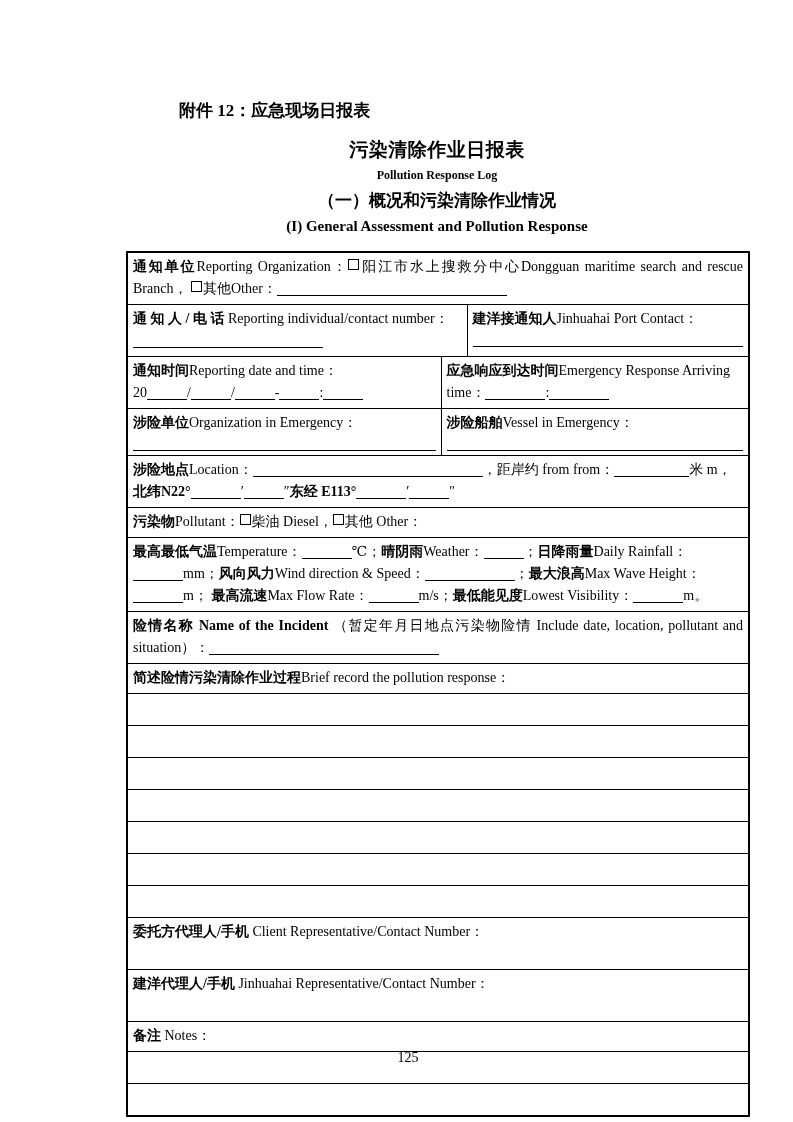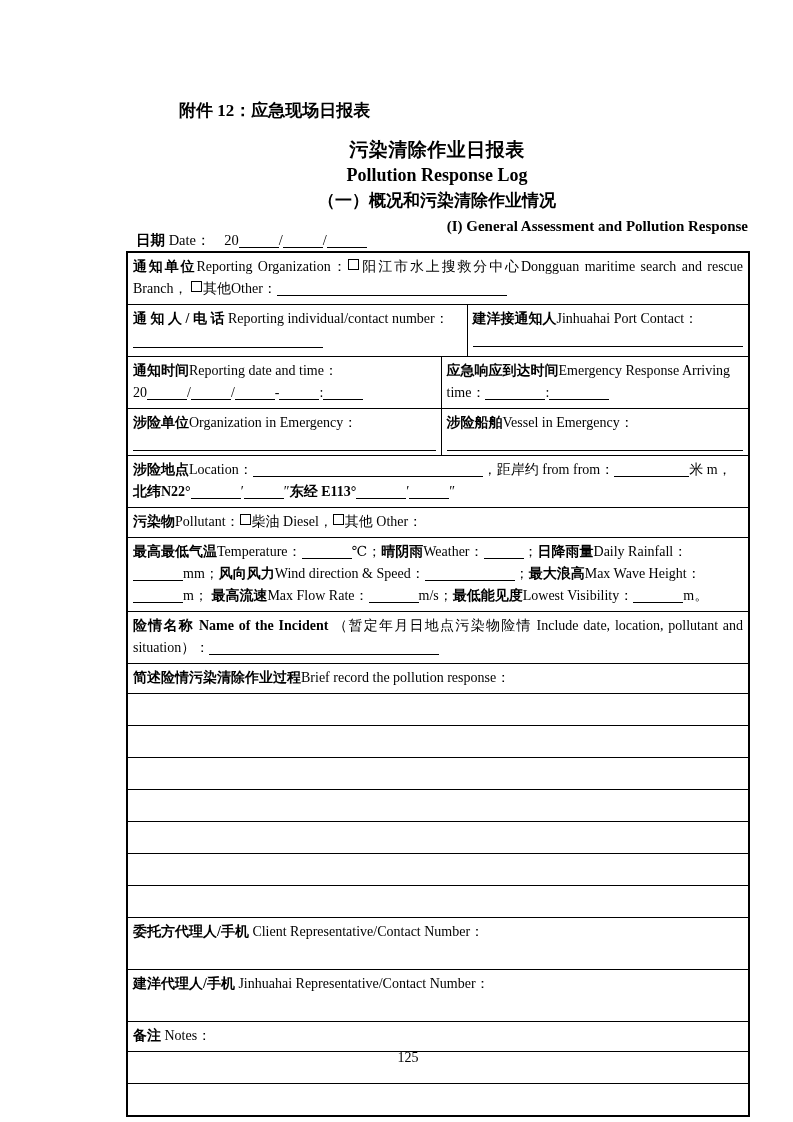--- a/index.html
+++ b/index.html
@@ -39,36 +39,36 @@
   }
   .h-title-cn {
     font-size: 19px;
     font-weight: bold;
     line-height: 27px;
     text-align: center;
     letter-spacing: 0.5px;
     margin-top: 12px;
   }
   .h-title-en {
-    font-size: 18px;
+    font-size: 12px;
     font-weight: bold;
     line-height: 25px;
     text-align: center;
   }
   .h-sub-cn {
     font-size: 17px;
     font-weight: bold;
     line-height: 26px;
     text-align: center;
   }
   .h-sub-en {
     font-size: 15px;
     font-weight: bold;
     line-height: 24px;
-    text-align: right;
+    text-align: center;
   }
 
   
   .date-line {
     position: absolute;
     left: 120px;
     top: 230px;
     font-size: 14.5px;
     line-height: 20px;
     white-space: nowrap;
@@ -137,25 +137,20 @@
 <div class="page">
 
   <div class="heading-block">
     <div class="h-attach">附件 12：应急现场日报表</div>
     <div class="h-title-cn">污染清除作业日报表</div>
     <div class="h-title-en">Pollution Response Log</div>
     <div class="h-sub-cn">（一）概况和污染清除作业情况</div>
     <div class="h-sub-en">(I) General Assessment and Pollution Response</div>
   </div>
 
-  <div class="date-line">
-    <span class="cn">日期</span>
-    <span class="en">Date：</span>
-    <span class="tiny-sp"></span><span>20</span><span class="u40"></span>/<span class="u40"></span>/<span class="u40"></span>
-  </div>
 
   <table class="tbl">
     <colgroup>
       <col style="width:314px">
       <col style="width:26px">
       <col style="width:282px">
     </colgroup>
 
     <tbody>
         <tr>

